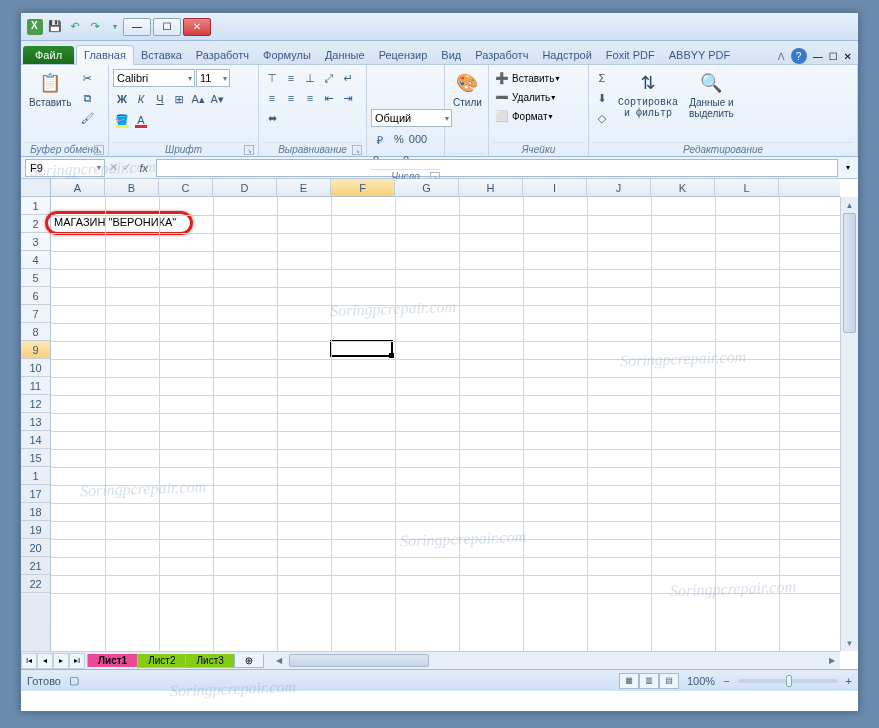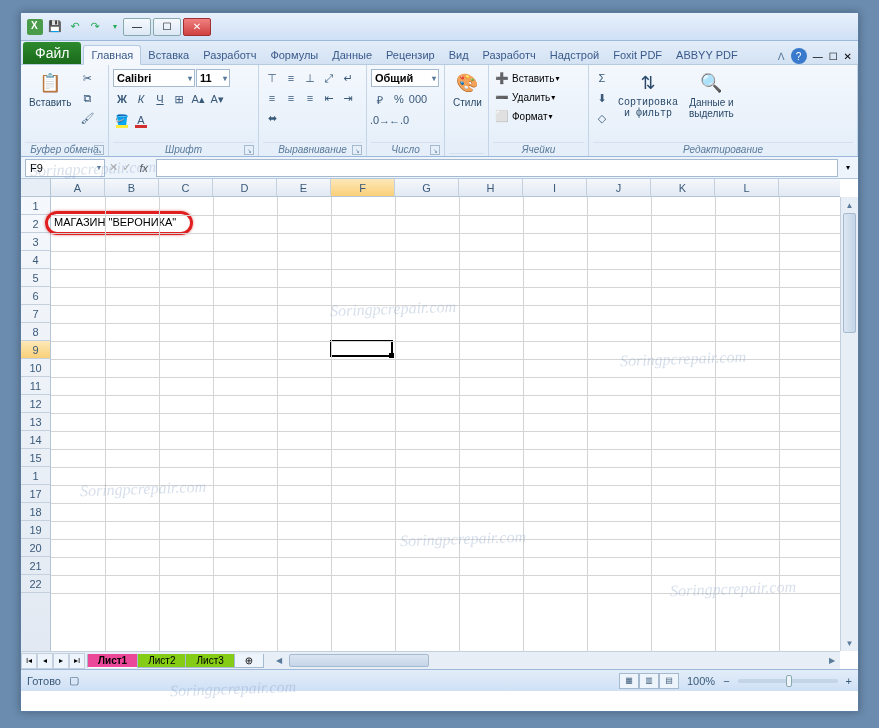--- a/index.html
+++ b/index.html
@@ -13,38 +13,38 @@
 .qat-ico { width: 16px; height: 16px; display: flex; align-items: center; justify-content: center; font-size: 11px; color: #2a5; }
 .excel-ico { width: 16px; height: 16px; background: #4a9c4a; border-radius: 2px; position: relative; }
 .excel-ico::after { content:"X"; color:#fff; font-size:10px; position:absolute; top:1px; left:4px; font-weight:bold; }
 .title-text { flex: 1; text-align: center; font-size: 12px; color: #3a5a7a; }
 .winbtns { display: flex; gap: 2px; padding-right: 4px; }
 .winbtn { width: 28px; height: 18px; border: 1px solid #8aa; border-radius: 2px; background: linear-gradient(#f5f9ff,#dce8f5); display:flex; align-items:center; justify-content:center; font-size:10px; }
 .winbtn.close { background: linear-gradient(#f08080,#d04040); color:#fff; border-color:#a03030; }
 
 
 .tabstrip { height: 24px; background: linear-gradient(#e3edf9,#d3e2f3); display: flex; align-items: flex-end; border-bottom: 1px solid #b5c9df; padding-left: 2px; }
-.file-tab { background: linear-gradient(#2d8a2d,#1a6a1a); color:#fff; padding: 3px 12px; font-size: 14px; border-radius: 3px 3px 0 0; margin-right:2px; }
+.file-tab { background: linear-gradient(#2d8a2d,#1a6a1a); color:#fff; padding: 3px 12px; font-size: 11px; border-radius: 3px 3px 0 0; margin-right:2px; }
 .tab { padding: 3px 7px; font-size: 11px; color: #3a5a8a; cursor: pointer; }
 .tab.active { background: #f4f8fd; border: 1px solid #b5c9df; border-bottom: 1px solid #f4f8fd; border-radius: 3px 3px 0 0; margin-bottom:-1px; }
 .tab-right { margin-left: auto; display:flex; gap:6px; padding-right:6px; align-items:center; }
 .help-ico { width:16px; height:16px; background:#3a7acc; color:#fff; border-radius:50%; font-size:10px; display:flex; align-items:center; justify-content:center; }
 
 
 .ribbon { height: 92px; background: linear-gradient(#f4f8fd,#e4eef9); border-bottom: 1px solid #9db7d8; display: flex; }
 .group { border-right: 1px solid #c5d5e8; padding: 2px 4px 0 4px; display:flex; flex-direction:column; }
 .group-label { font-size: 10px; color: #5a7a9a; text-align:center; padding: 1px 0; border-top:1px solid #d5e0ee; margin-top:auto; position:relative;font-style:italic; }
 .group-label .launcher { position:absolute; right:0; top:2px; width:10px; height:10px; border:1px solid #a5b9cf; font-size:6px; display:flex; align-items:center; justify-content:center; }
 .group-body { display:flex; gap:3px; flex:1; align-items:flex-start; padding-top:2px; }
 .big-btn { display:flex; flex-direction:column; align-items:center; gap:2px; padding:2px 4px; font-size:10px; color:#2a4a6a; }
 .big-btn .ico { width:24px; height:24px; display:flex; align-items:center; justify-content:center; font-size:18px; }
 .mini-col { display:flex; flex-direction:column; gap:2px; }
 .mini-row { display:flex; gap:1px; align-items:center; }
 .mini-btn { width:18px; height:18px; border:1px solid transparent; display:flex; align-items:center; justify-content:center; font-size:11px; color:#3a5a7a; }
-.combo { height:18px; border:1px solid #a5b9cf; background:#fff; font-size:11px; padding:0 14px 0 3px; position:relative; display:flex; align-items:center;font-weight:bold; }
+.combo { height:18px; border:1px solid #a5b9cf; background:#fff; font-size:11px; padding:0 14px 0 3px; position:relative; display:flex; align-items:center; }
 .combo::after { content:"▾"; position:absolute; right:2px; font-size:8px; color:#5a7a9a; }
 
 
 .formulabar { height: 22px; background:#eef4fb; border-bottom:1px solid #b5c9df; display:flex; align-items:center; padding:0 4px; gap:4px; }
 .namebox { width:80px; height:18px; border:1px solid #a5b9cf; background:#fff; font-size:11px; padding:0 4px; display:flex; align-items:center; position:relative; }
 .namebox::after { content:"▾"; position:absolute; right:3px; font-size:8px; color:#5a7a9a; }
 .fx { font-size:11px; font-style:italic; color:#555; padding:0 4px; }
 .formula-input { flex:1; height:18px; border:1px solid #a5b9cf; background:#fff; }
 
 
@@ -186,21 +186,21 @@
         </div>
         <div class="mini-row">
           <div class="mini-btn" style="width:auto;padding:0 4px;">⬌</div>
         </div>
       </div>
       <div class="group-label"><span>Выравнивание</span><span class="launcher">↘</span></div>
     </div>
 
     <div class="group" style="width:78px;">
       <div class="group-body" style="flex-direction:column;gap:3px;">
-        <div class="combo" style="width:68px;">Общий</div>
+        <div class="combo" style="width:81px;margin-top:40px;">Общий</div>
         <div class="mini-row">
           <div class="mini-btn">₽</div>
           <div class="mini-btn">%</div>
           <div class="mini-btn">000</div>
         </div>
         <div class="mini-row">
           <div class="mini-btn">.0→</div>
           <div class="mini-btn">←.0</div>
         </div>
       </div>

